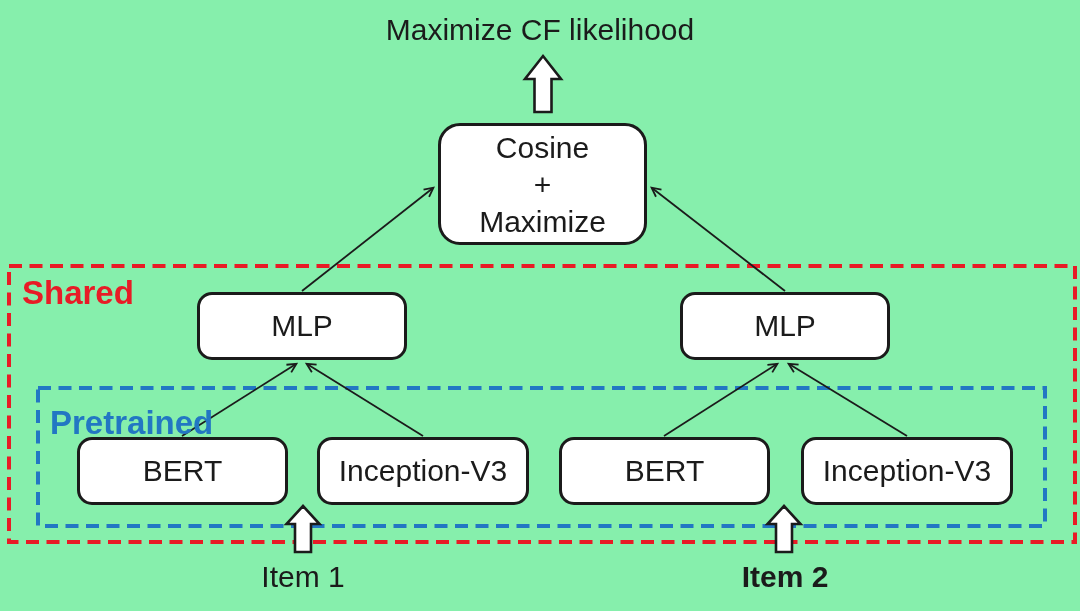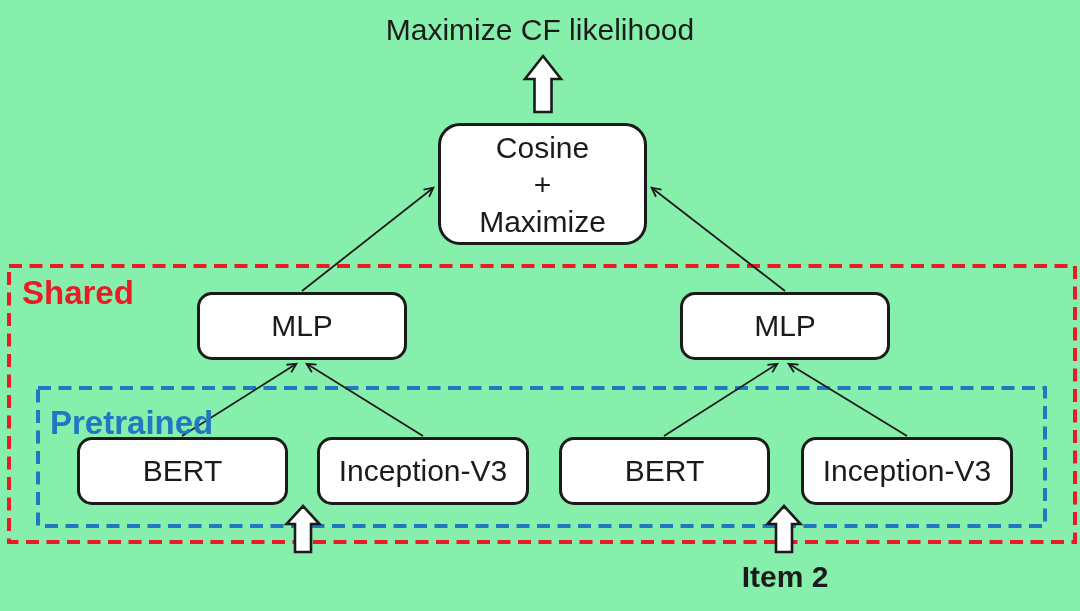--- a/index.html
+++ b/index.html
@@ -68,15 +68,16 @@
   </div>
 
   <div class="node" style="left:197px; top:292px; width:210px; height:68px;">MLP</div>
   <div class="node" style="left:680px; top:292px; width:210px; height:68px;">MLP</div>
 
   <div class="node" style="left:77px; top:437px; width:211px; height:68px;">BERT</div>
   <div class="node" style="left:317px; top:437px; width:212px; height:68px;">Inception-V3</div>
   <div class="node" style="left:559px; top:437px; width:211px; height:68px;">BERT</div>
   <div class="node" style="left:801px; top:437px; width:212px; height:68px;">Inception-V3</div>
 
+  <div class="item-label item1-label">Item 1</div>
   <div class="item-label item2-label">Item 2</div>
 
 </div>
 
 </body></html>

